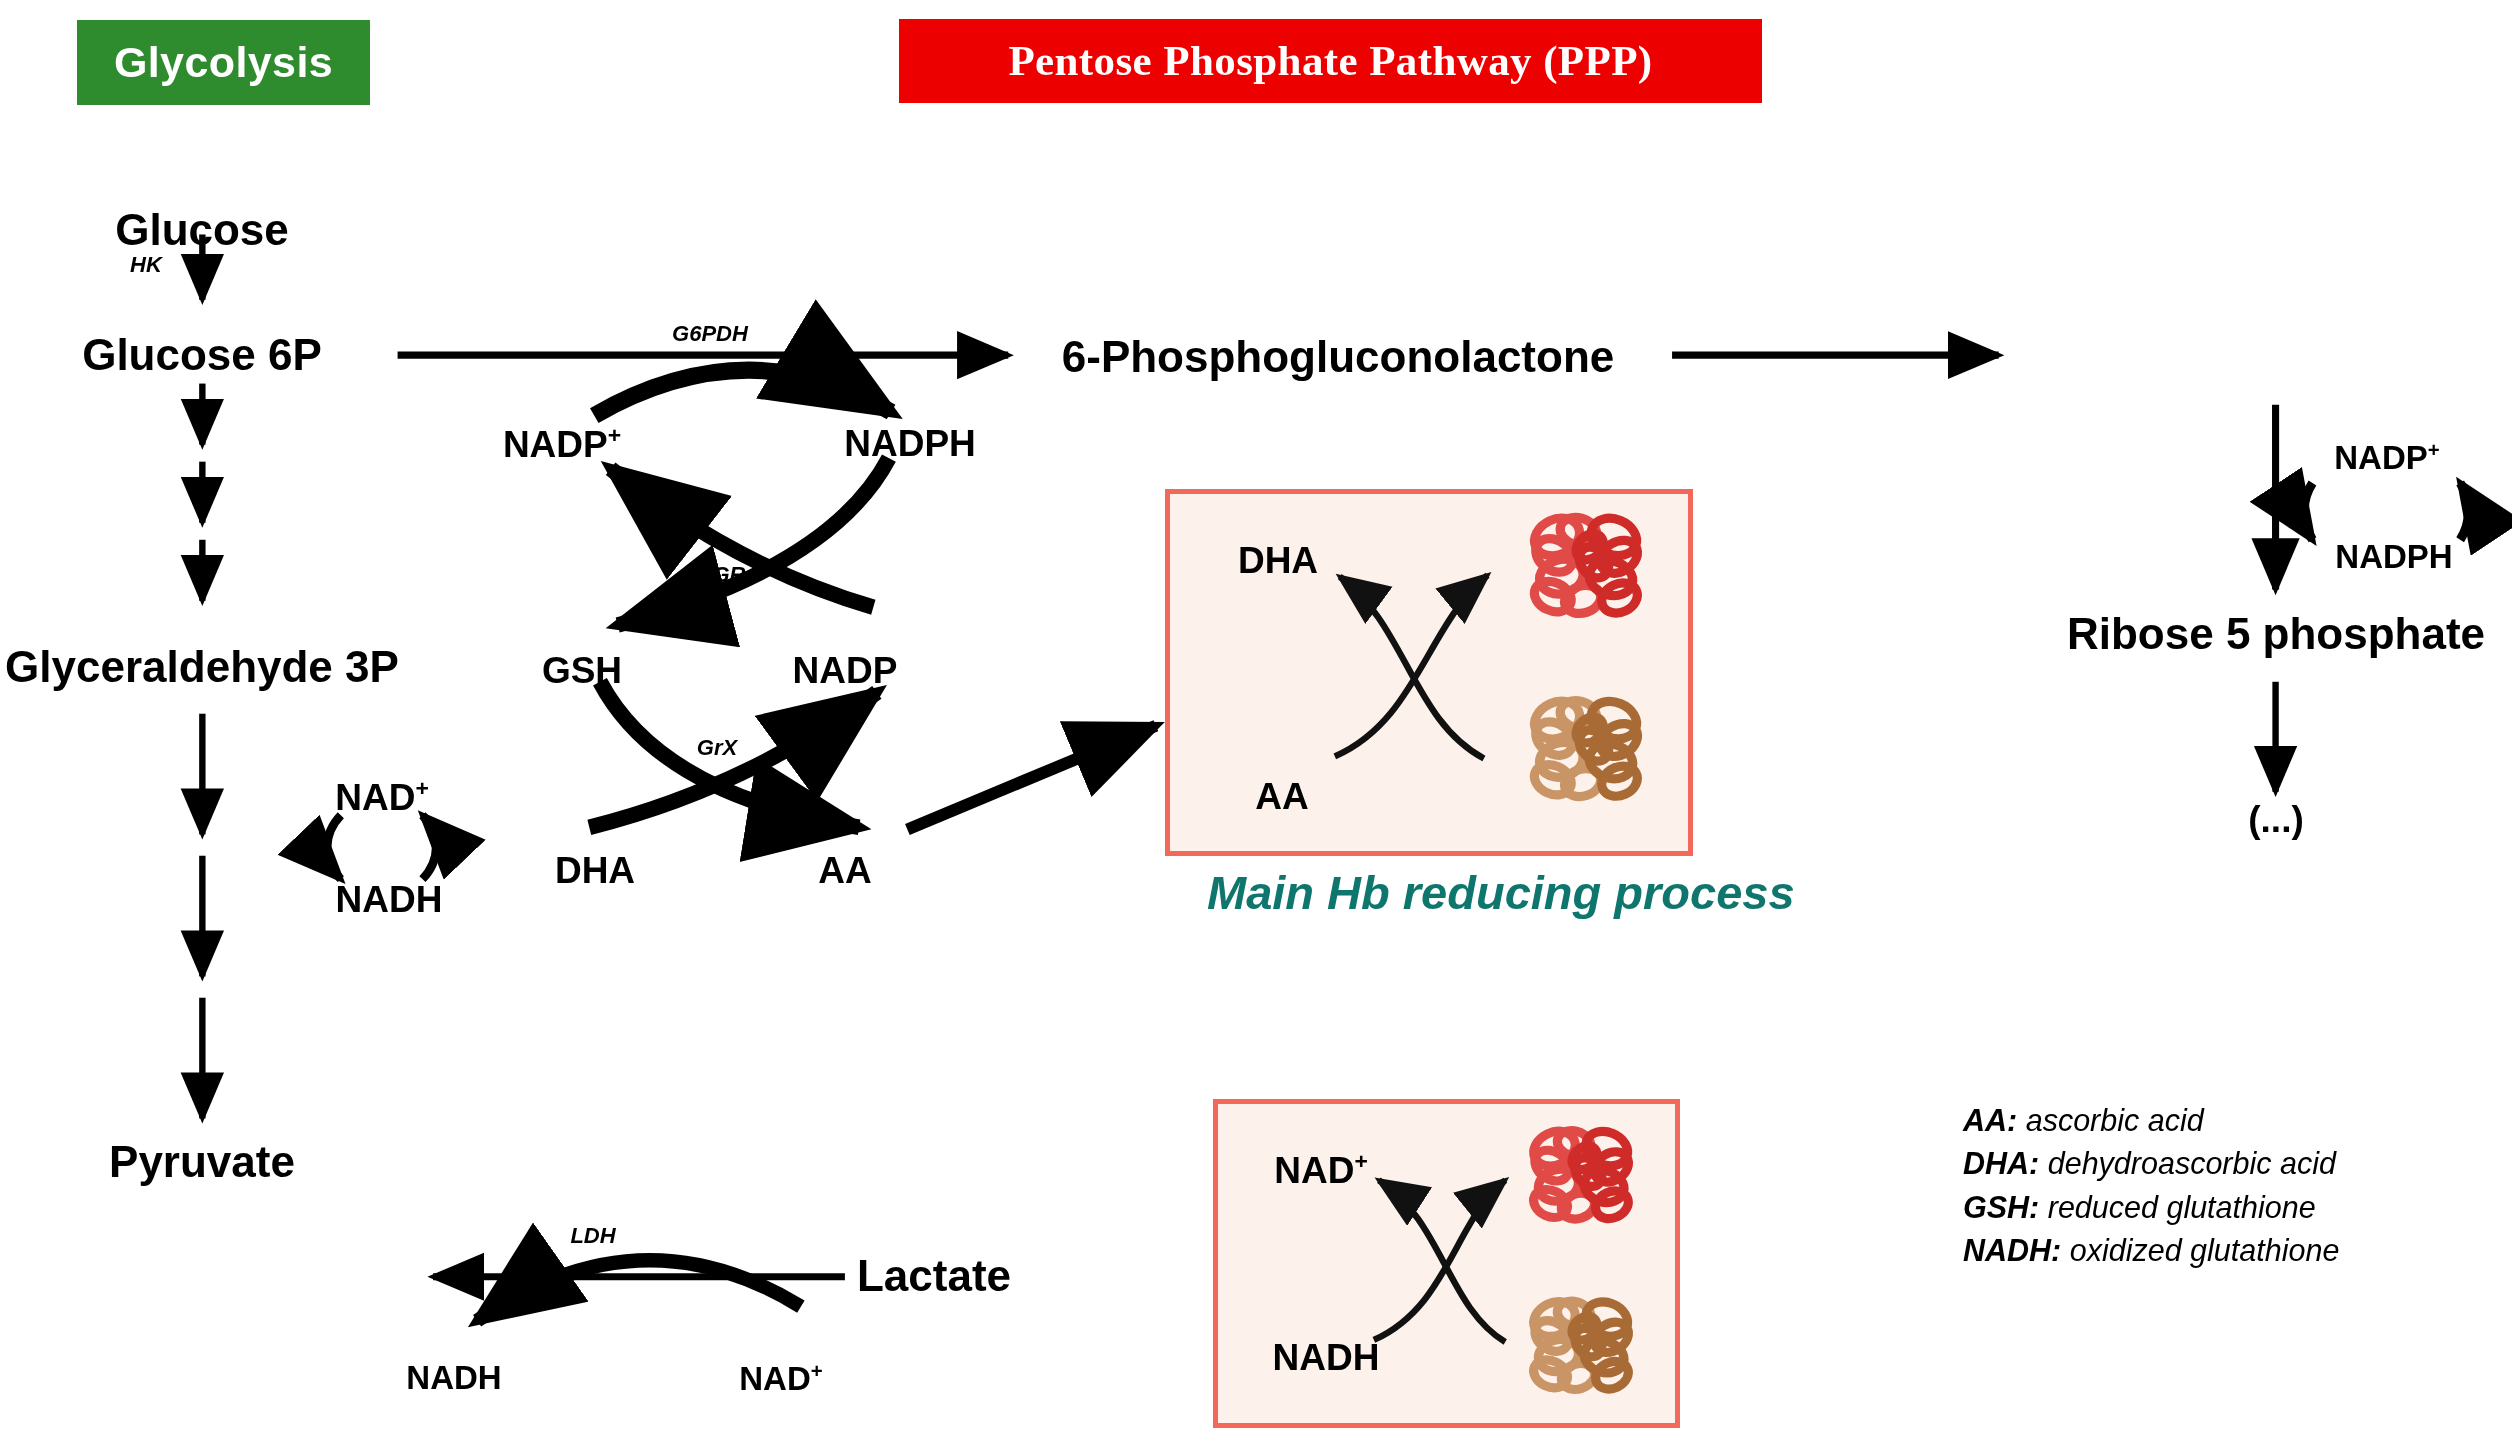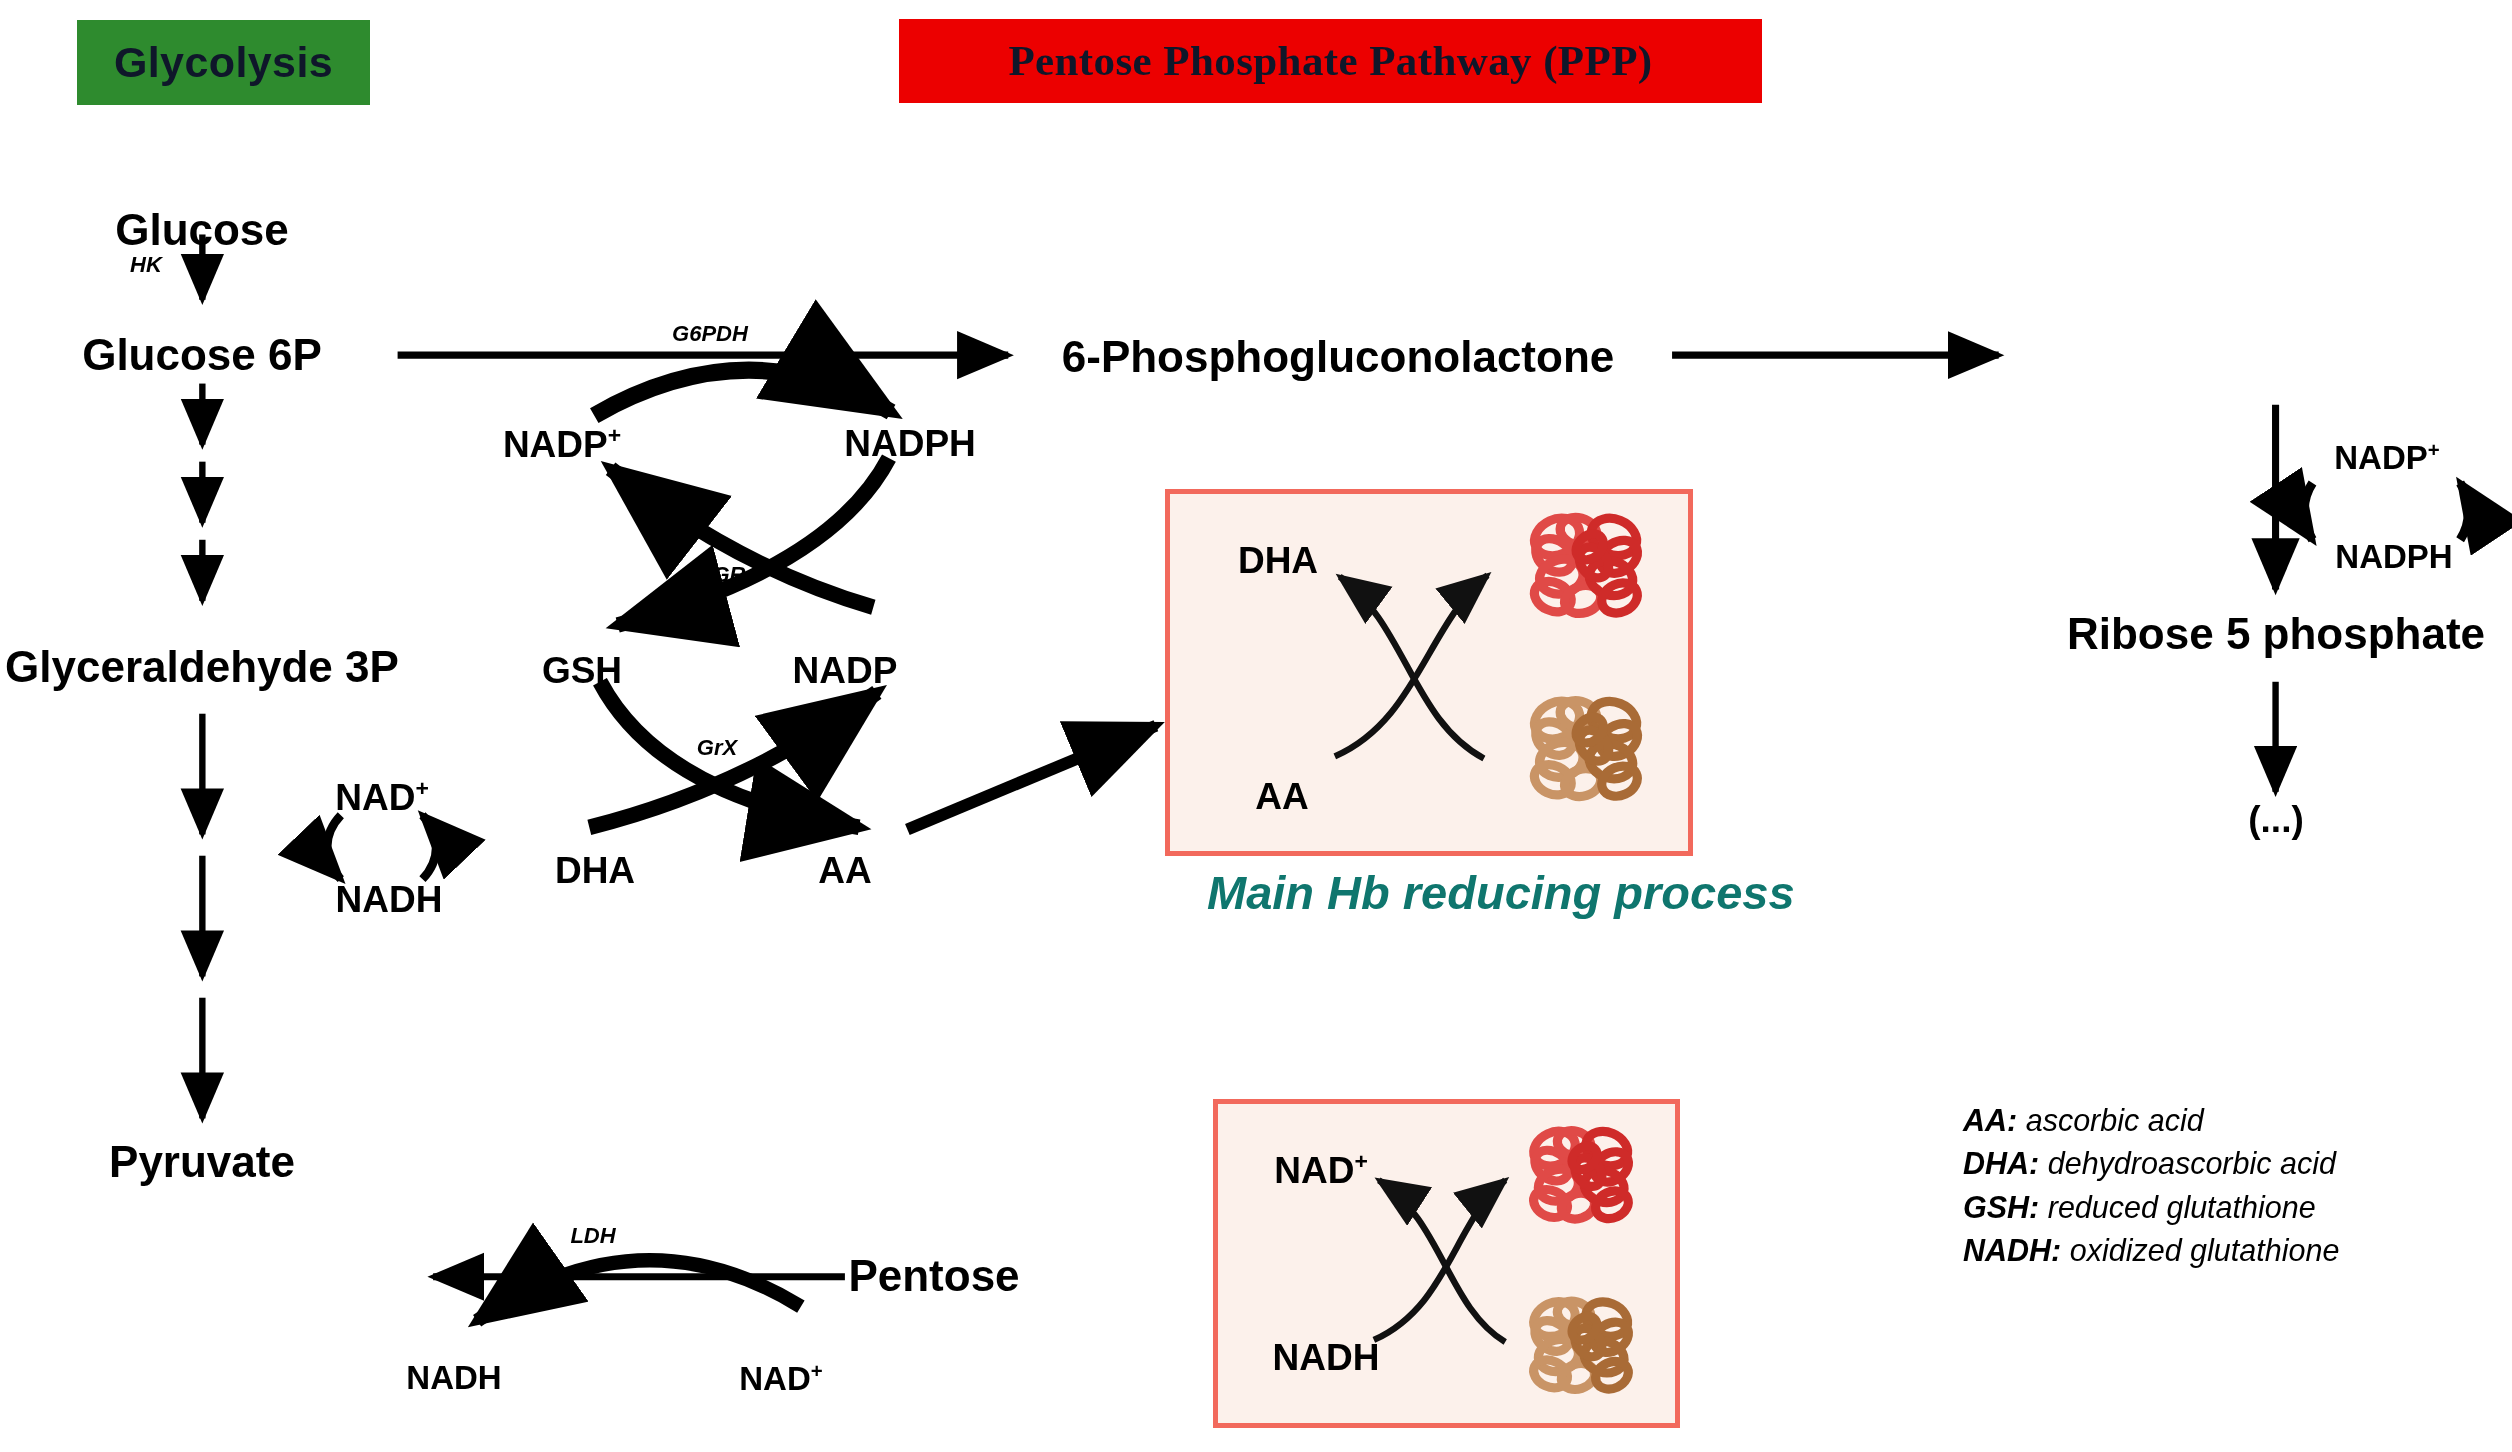--- a/index.html
+++ b/index.html
@@ -7,21 +7,21 @@
   #stage{
     position:relative;
     width:2512px;height:1453px;
     background:#ffffff;
     overflow:hidden;
   }
   #canvas{position:absolute;left:0;top:0;width:2512px;height:1453px;}
   .banner{
     position:absolute;
     display:flex;align-items:center;justify-content:center;
-    color:#0f172a;font-weight:bold;
+    color:#ffffff;font-weight:bold;
     letter-spacing:0.4px;
     white-space:nowrap;
   }
   #banner-glycolysis{left:77px;top:20px;width:293px;height:85px;background:#2E8B2E;font-size:43px;}
   #banner-ppp{left:899px;top:18.5px;width:863px;height:84px;background:#EC0000;font-size:43px;font-family:Liberation Serif, serif;}
 
   .node{
     position:absolute;
     color:#000000;
     font-weight:bold;
@@ -321,21 +321,21 @@
   <div class="node metab" style="left:202px;top:190px;margin-top:40px;">Glucose</div>
   <div class="node enz" style="left:146px;top:265px;">HK</div>
   <div class="node metab" style="left:202px;top:355px;">Glucose 6P</div>
   <div class="node metab" style="left:202px;top:667px;">Glyceraldehyde 3P</div>
   <div class="node cofac" style="left:382px;top:797px;">
     <span>NAD</span><span class="sup">+</span>
   </div>
   <div class="node cofac" style="left:389px;top:900px;">NADH</div>
   <div class="node metab" style="left:202px;top:1162px;">Pyruvate</div>
   <div class="node enz" style="left:593px;top:1236px;">LDH</div>
-  <div class="node metab" style="left:934px;top:1276px;">Pentose</div>
+  <div class="node metab" style="left:934px;top:1276px;">Lactate</div>
   <div class="node cofac-sm" style="left:454px;top:1378px;">NADH</div>
   <div class="node cofac-sm" style="left:781px;top:1378px;">
     <span>NAD</span><span class="sup">+</span>
   </div>
 
   <div class="node enz" style="left:710px;top:334px;">G6PDH</div>
   <div class="node metab" style="left:1338px;top:357px;">6-Phosphogluconolactone</div>
   <div class="node cofac-sm" style="left:2387px;top:457px;">
     <span>NADP</span><span class="sup">+</span>
   </div>

